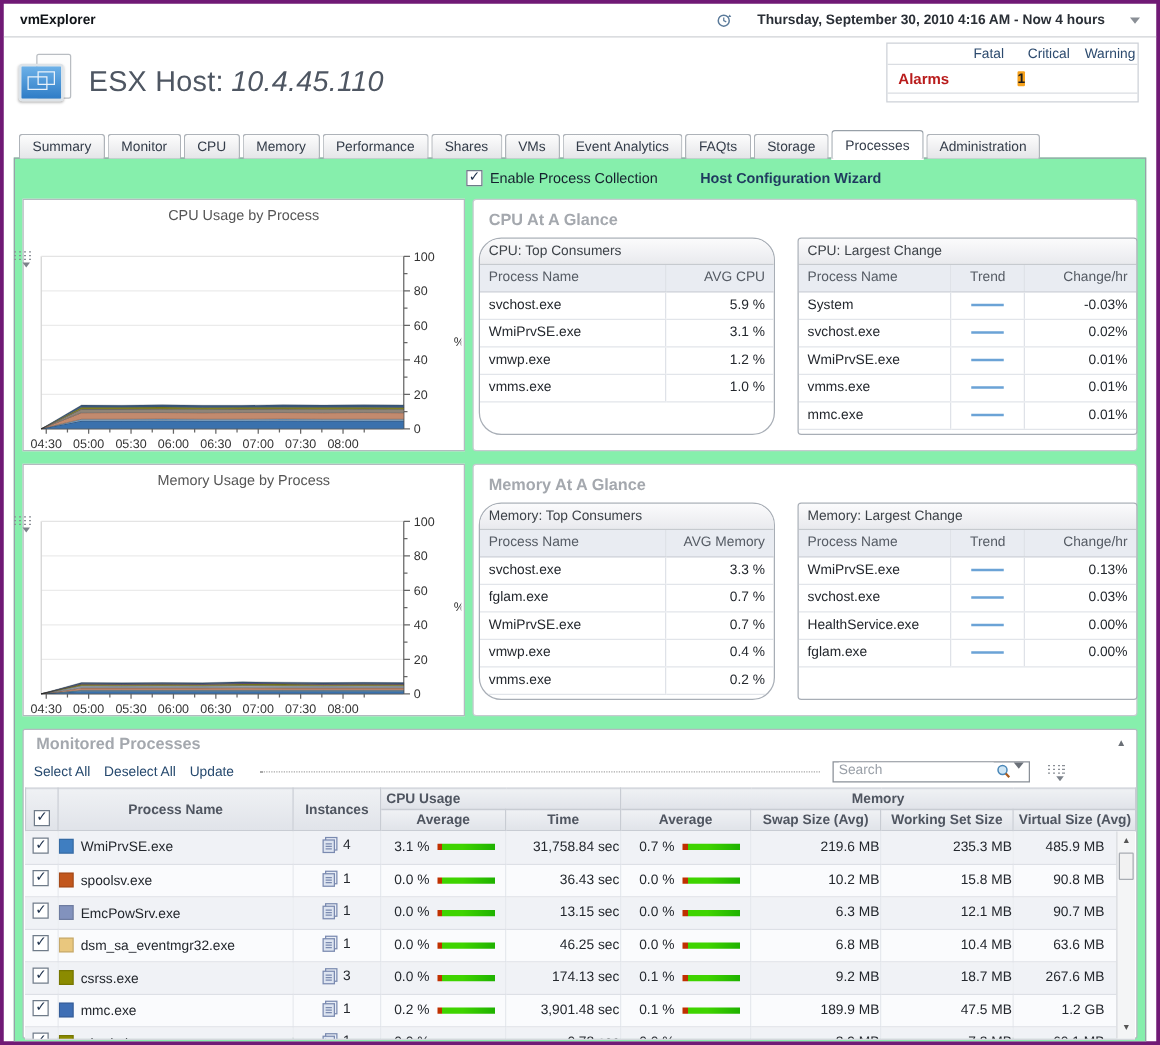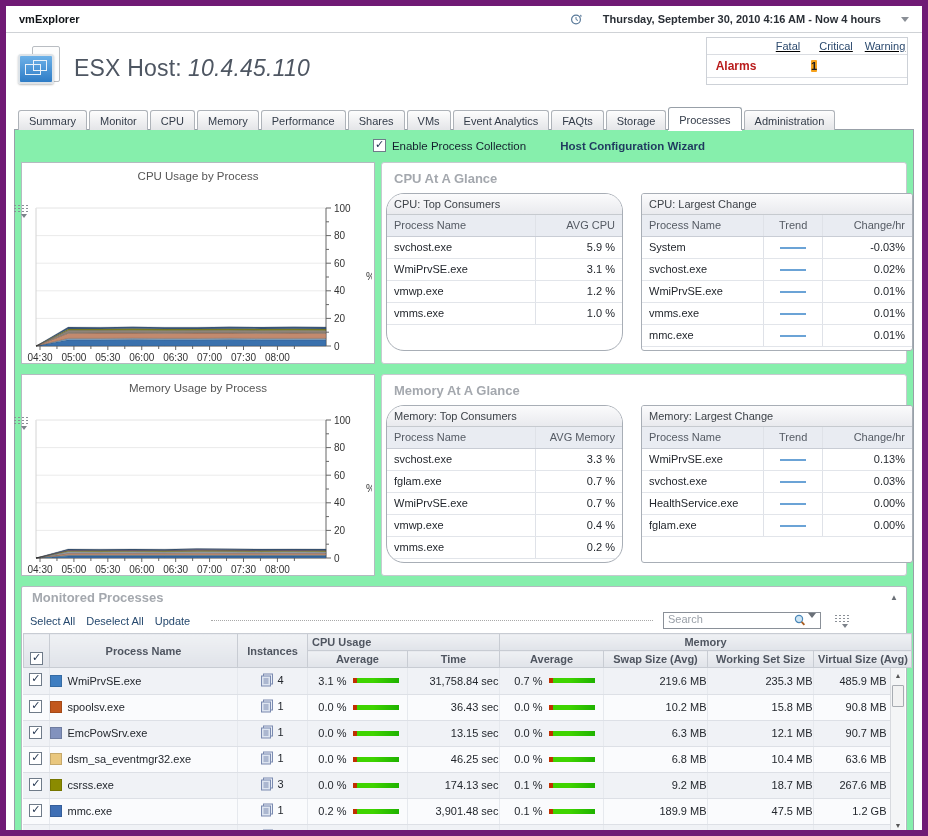--- a/index.html
+++ b/index.html
@@ -1,19 +1,19 @@
 <!DOCTYPE html>
 <html><head>
 <meta charset="utf-8">
 <style>
   * { margin:0; padding:0; box-sizing:border-box; }
   html,body { background:#e8e8e8; }
   body { font-family:"Liberation Sans","DejaVu Sans",sans-serif; }
   .page { position:relative; width:928px; height:836px; background:#fff;
-          border:6px solid #701a75; overflow:hidden; }
+          border:3px solid #701a75; overflow:hidden; }
 
   
   .topbar { height:27px; border-bottom:1px solid #cfd2d6; display:flex;
             justify-content:space-between; align-items:center; padding:0 13px; }
   .app-title { font-size:11px; font-weight:bold; color:#101418; }
   .timerange { display:flex; align-items:center; gap:20px; font-size:11px;
                font-weight:bold; color:#2a2f36; cursor:default; }
   .caret-down { width:0; height:0; border-left:4px solid transparent;
                 border-right:4px solid transparent; border-top:5px solid #8a8f96; }
 
@@ -27,21 +27,21 @@
                       border-radius:3px; box-shadow:0 1px 2px rgba(0,0,0,.25); }
   .host-icon .scr1 { position:absolute; left:5px; top:8px; width:16px; height:11px; border:1px solid #eaf2fa; }
   .host-icon .scr2 { position:absolute; left:13px; top:4px; width:14px; height:11px; border:1px solid #eaf2fa; }
   .page-title { font-size:23px; color:#4e5662; letter-spacing:.2px; }
   .page-title .val { font-style:italic; margin-left:6px; }
 
   
   .alarms { position:absolute; right:14px; top:4px; width:202px; font-size:11px;
             border:1px solid #cdd1d7; background:#fff; }
   .alarms .hrow, .alarms .drow { display:grid; grid-template-columns:58px 46px 50px 48px; }
-  .alarms .hrow { height:17px; align-items:center; border-bottom:1px solid #dadde2;text-decoration:underline; }
+  .alarms .hrow { height:17px; align-items:center; border-bottom:1px solid #dadde2; }
   .alarms .hrow span { text-align:center; color:#2c4a6e; }
   .alarms .drow { height:23px; align-items:center; border-bottom:1px solid #dadde2; }
   .alarms .rowlabel { font-weight:bold; color:#b91c1c; font-size:12px; text-align:center; }
   .alarm-box { width:18px; height:14px; margin:0 auto; background:#eceef0; border-radius:1px; }
   .alarm-box.critical { background:#f6a21d; color:#1d1d1d; font-weight:bold; font-size:11px;
                         text-align:center; line-height:14px; }
   .alarms .foot { height:6px; }
 
   
   .tabs { position:relative; z-index:5; display:flex; gap:2px; padding-left:12px;

